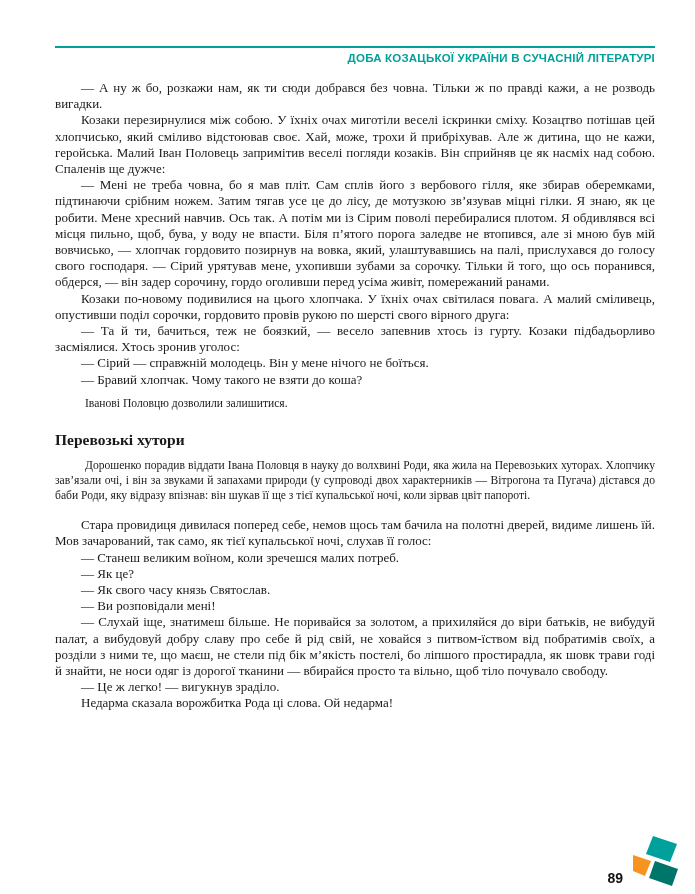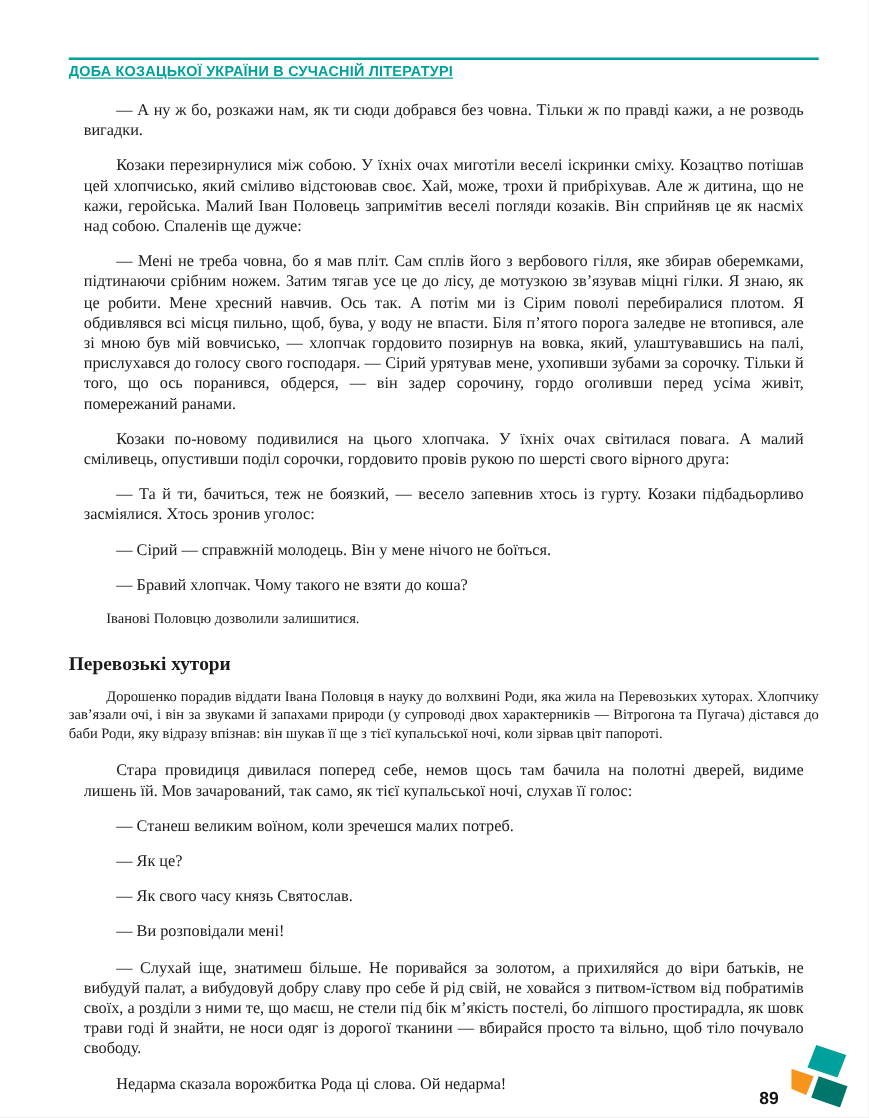--- a/index.html
+++ b/index.html
@@ -13,32 +13,31 @@
     box-sizing: border-box;
   }
   .page-inner { padding: 46px 40px 0 55px; }
 
   .header-rule {
     height: 2px;
     background: #00A19C;
     margin-bottom: 4px;
   }
   .header-title {
-    text-align: left;
+    text-align: right;
     font-family: "Liberation Sans", sans-serif;
     font-weight: bold;
     font-size: 11.5px;
     letter-spacing: 0.2px;
     color: #00A19C;
     margin-bottom: 16px;
-    text-decoration: underline;
   }
 
   p {
-    margin: 12px;
+    margin: 0;
     text-align: justify;
     font-size: 13px;
     line-height: 16.2px;
     text-indent: 26px;
   }
   p.small {
     font-size: 11.6px;
     line-height: 14.6px;
     margin: 9px 0;
     text-indent: 30px;
@@ -89,20 +88,21 @@
       <p>— Бравий хлопчак. Чому такого не взяти до коша?</p>
       <p class="small">Іванові Половцю дозволили залишитися.</p>
       <h2 class="section-heading">Перевозькі хутори</h2>
       <p class="small">Дорошенко порадив віддати Івана Половця в науку до волхвині Роди, яка жила на Перевозьких хуторах. Хлопчику зав’язали очі, і він за звуками й запахами природи (у супроводі двох характерників — Вітрогона та Пугача) дістався до баби Роди, яку відразу впізнав: він шукав її ще з тієї купальської ночі, коли зірвав цвіт папороті.</p>
       <p class="gap-before">Стара провидиця дивилася поперед себе, немов щось там бачила на полотні дверей, видиме лишень їй. Мов зачарований, так само, як тієї купальської ночі, слухав її голос:</p>
       <p>— Станеш великим воїном, коли зречешся малих потреб.</p>
       <p>— Як це?</p>
       <p>— Як свого часу князь Святослав.</p>
       <p>— Ви розповідали мені!</p>
       <p>— Слухай іще, знатимеш більше. Не поривайся за золотом, а прихиляйся до віри батьків, не вибудуй палат, а вибудовуй добру славу про себе й рід свій, не ховайся з питвом-їством від побратимів своїх, а розділи з ними те, що маєш, не стели під бік м’якість постелі, бо ліпшого простирадла, як шовк трави годі й знайти, не носи одяг із дорогої тканини — вбирайся просто та вільно, щоб тіло почувало свободу.</p>
+      <p>— Це ж легко! — вигукнув зраділо.</p>
       <p>Недарма сказала ворожбитка Рода ці слова. Ой недарма!</p>
     </main>
 
   </div>
 
   <footer class="page-footer">
     <span class="page-number">89</span>
     <svg width="46" height="50" viewBox="0 0 46 50" aria-hidden="true">
       <polygon points="20,0 44,8 37,26 13,18" fill="#00A19C"></polygon>
       <polygon points="0,19 18,25 12,40 0,35" fill="#F7941E"></polygon>

